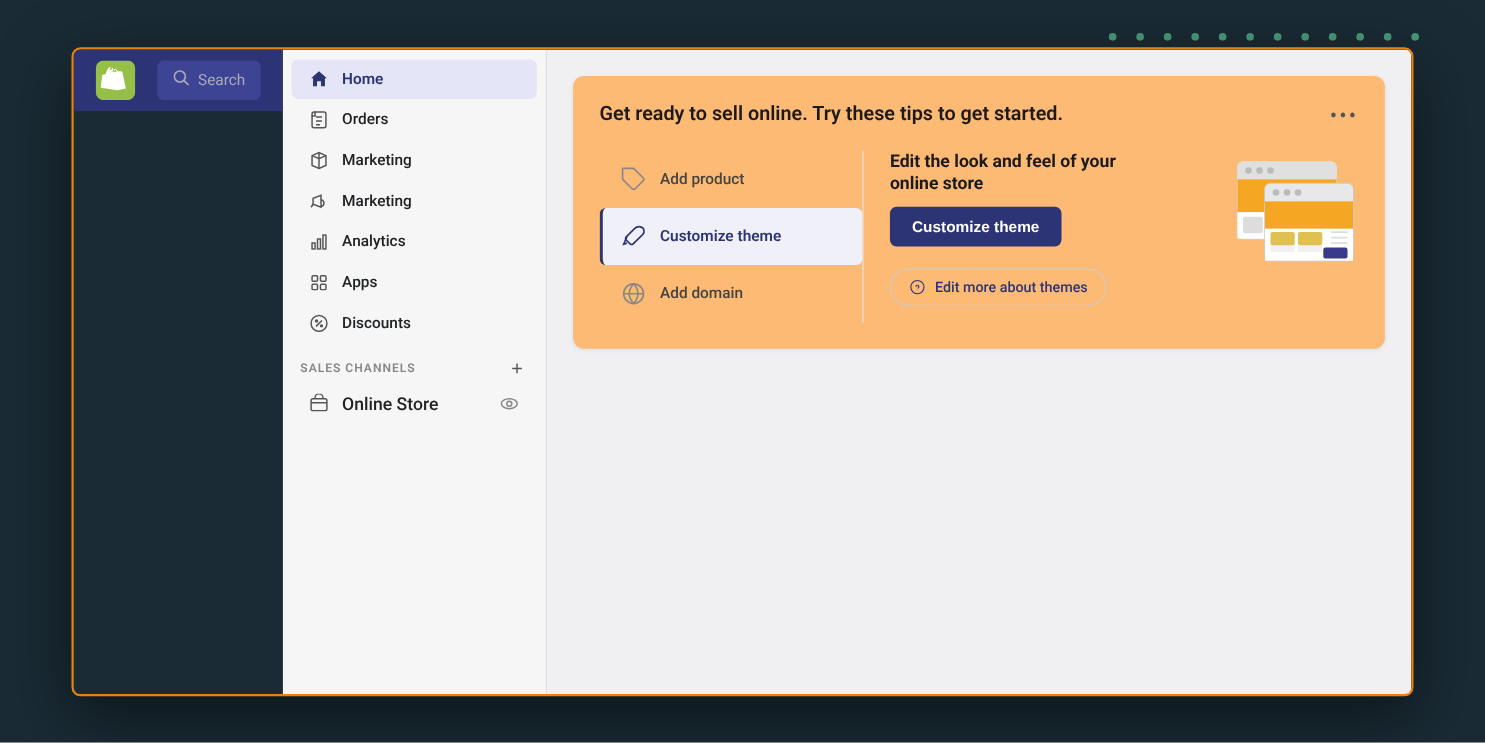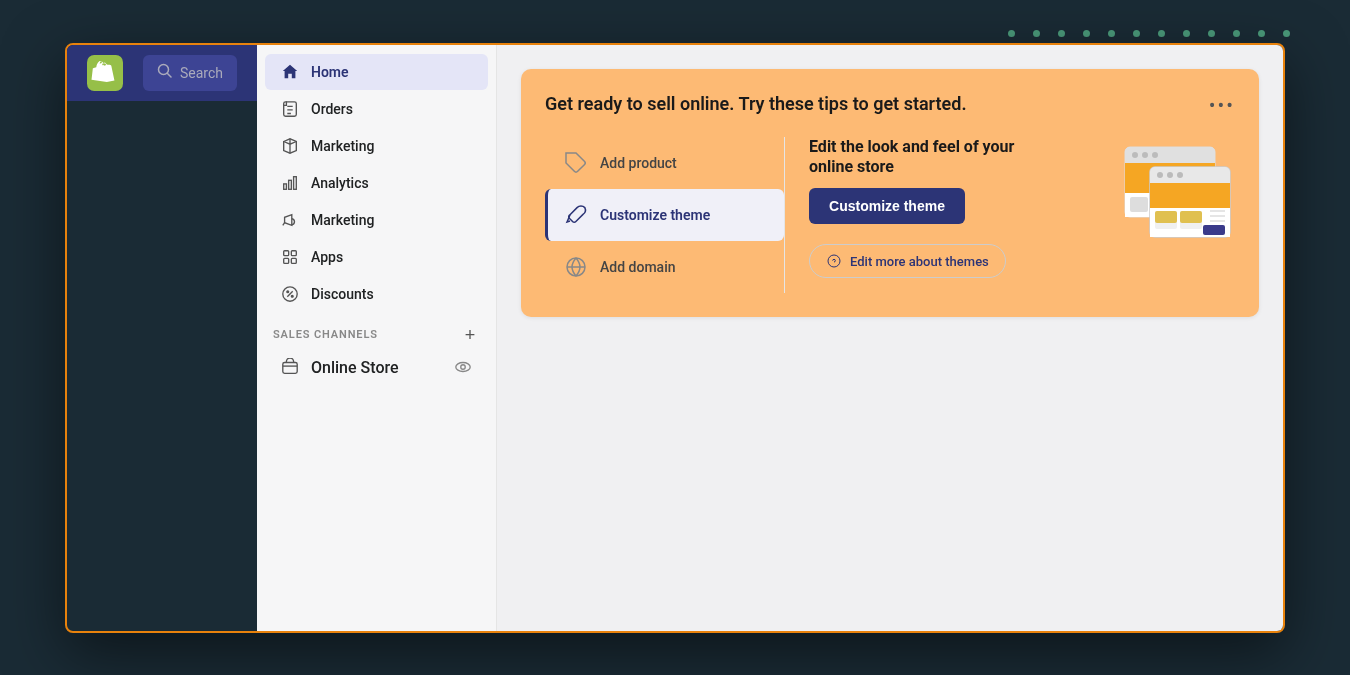--- a/index.html
+++ b/index.html
@@ -356,34 +356,34 @@
         <svg class="nav-icon" viewBox="0 0 20 20" fill="none" stroke="currentColor" stroke-width="1.5">
           <path d="M3 5l7-3 7 3v10l-7 3-7-3V5z"></path>
           <path d="M10 2v16M3 5l7 3 7-3"></path>
         </svg>
         <span>Marketing</span>
       </div>
 
 
       <div class="nav-item">
         <svg class="nav-icon" viewBox="0 0 20 20" fill="none" stroke="currentColor" stroke-width="1.5">
+          <path d="M4 13V7l8-3v12l-8-3z"></path>
+          <path d="M12 8.5c2 .5 3 2 3 3.5s-1 3-3 3.5"></path>
+          <path d="M4 13l-2 3"></path>
+        </svg>
+        <span>Marketing</span>
+      </div>
+
+      <div class="nav-item">
+        <svg class="nav-icon" viewBox="0 0 20 20" fill="none" stroke="currentColor" stroke-width="1.5">
           <rect x="3" y="11" width="3" height="6"></rect>
           <rect x="8.5" y="7" width="3" height="10"></rect>
           <rect x="14" y="3" width="3" height="14"></rect>
         </svg>
         <span>Analytics</span>
-      </div>
-
-      <div class="nav-item">
-        <svg class="nav-icon" viewBox="0 0 20 20" fill="none" stroke="currentColor" stroke-width="1.5">
-          <path d="M4 13V7l8-3v12l-8-3z"></path>
-          <path d="M12 8.5c2 .5 3 2 3 3.5s-1 3-3 3.5"></path>
-          <path d="M4 13l-2 3"></path>
-        </svg>
-        <span>Marketing</span>
       </div>
 
       <div class="nav-item">
         <svg class="nav-icon" viewBox="0 0 20 20" fill="none" stroke="currentColor" stroke-width="1.5">
           <rect x="3" y="3" width="5.5" height="5.5" rx="1"></rect>
           <rect x="11.5" y="3" width="5.5" height="5.5" rx="1"></rect>
           <rect x="3" y="11.5" width="5.5" height="5.5" rx="1"></rect>
           <rect x="11.5" y="11.5" width="5.5" height="5.5" rx="1"></rect>
         </svg>
         <span>Apps</span>

